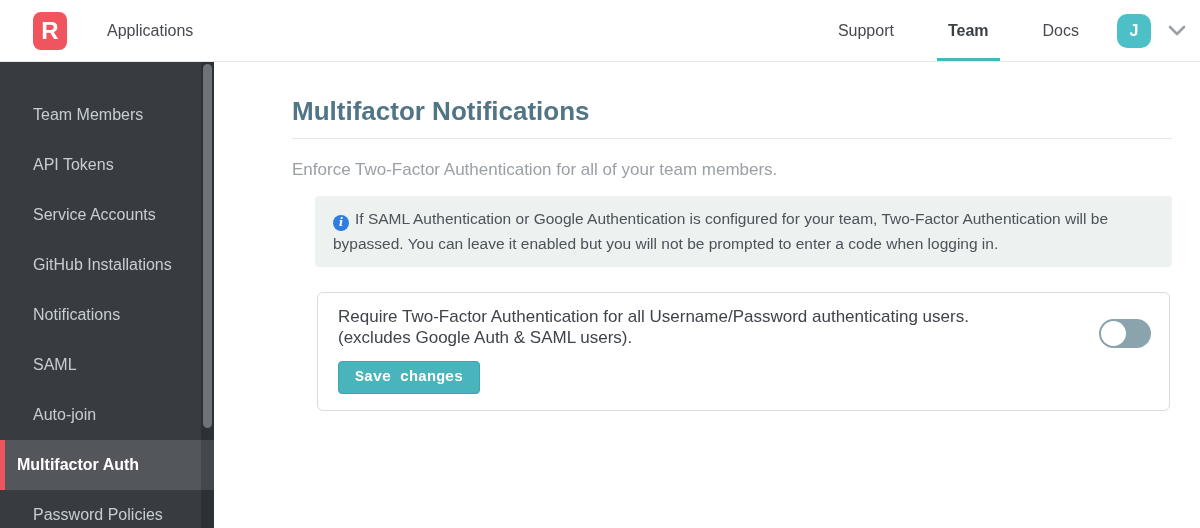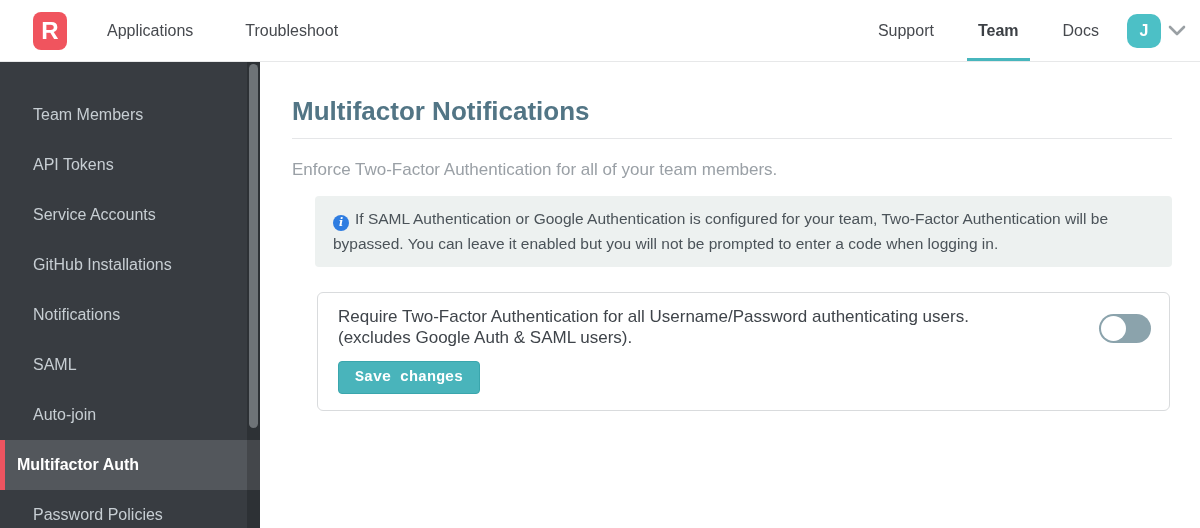--- a/index.html
+++ b/index.html
@@ -20,42 +20,42 @@
     z-index: 10;
   }
   .brand {
     width: 34px; height: 38px; border-radius: 8px;
     background: #f0545e; color: #ffffff;
     font-size: 24px; font-weight: bold;
     display: flex; align-items: center; justify-content: center;
     flex: 0 0 auto; cursor: pointer;
   }
   .topnav-left { display: flex; align-items: center; height: 100%; margin-left: 40px; }
-  .topnav-right { display: flex; align-items: center; height: 100%; margin-left: auto; }
+  .topnav-right { display: flex; align-items: center; height: 100%; margin-left: auto; gap: 10px; }
   .topnav-item {
     height: 100%; display: flex; align-items: center;
     font-size: 16px; color: #46494e; cursor: pointer; position: relative;
   }
   .topnav-left .topnav-item { margin-right: 52px; }
   .topnav-right .topnav-item { margin-left: 44px; }
   .topnav-item.active { font-weight: bold; color: #3c4045; }
   .topnav-item.active::after {
     content: ""; position: absolute; left: -11px; right: -11px; bottom: 0;
     height: 3px; background: #47b6bd;
   }
   .avatar {
     width: 34px; height: 34px; border-radius: 10px; margin-left: 28px;
     background: #4cc0c6; color: #ffffff; font-size: 16px; font-weight: bold;
     display: flex; align-items: center; justify-content: center; cursor: pointer;
   }
   .chevron { margin-left: 7px; display: flex; align-items: center; cursor: pointer; }
 
   
   .sidebar {
-    position: absolute; top: 62px; left: 0; width: 260px; bottom: 0;
+    position: absolute; top: 62px; left: 0; width: 214px; bottom: 0;
     background: #383c41; padding-top: 28px; overflow: hidden;
   }
   .side-item {
     height: 50px; display: flex; align-items: center;
     padding-left: 33px; font-size: 16px; color: #c7ced3; cursor: pointer;
   }
   .side-item.active {
     background: #53575c; color: #ffffff; font-weight: bold;
     border-left: 5px solid #ee5460; padding-left: 12px;
   }
@@ -91,21 +91,21 @@
     align-items: center; justify-content: center;
     vertical-align: -2px; margin-right: 6px;
     font-family: "DejaVu Serif", serif; font-style: italic;
   }
   .setting-card {
     margin: 25px 30px 0 57px;
     border: 1px solid #d9dbdd; border-radius: 6px;
     background: #ffffff; padding: 13px 18px 16px 20px;
     min-height: 115px;
   }
-  .setting-row { display: flex; align-items: center; }
+  .setting-row { display: flex; align-items: flex-end; }
   .setting-label { font-size: 17px; line-height: 21px; color: #3f444a; max-width: 740px; }
   .toggle {
     margin-left: auto; margin-top: 3px; flex: 0 0 auto;
     width: 52px; height: 29px; border-radius: 15px;
     background: #8ba3ac; position: relative; cursor: pointer;
   }
   .toggle-knob {
     position: absolute; left: 2px; top: 2px; width: 25px; height: 25px;
     border-radius: 50%; background: #ffffff;
   }
@@ -118,21 +118,20 @@
   }
 </style>
 </head>
 <body>
 
 <div class="header">
   <div class="brand">R</div>
 
   <div class="topnav-left">
     <div class="topnav-item">Applications</div>
-    <div class="topnav-item">Troubleshoot</div>
   </div>
 
   <div class="topnav-right">
     <div class="topnav-item">Support</div>
     <div class="topnav-item active">Team</div>
     <div class="topnav-item">Docs</div>
     <div class="avatar">J</div>
     <div class="chevron">
       <svg width="18" height="12" viewBox="0 0 18 12">
         <polyline points="2,2 9,9 16,2" fill="none" stroke="#9aa0a4" stroke-width="2.6" stroke-linecap="round" stroke-linejoin="round"></polyline>

